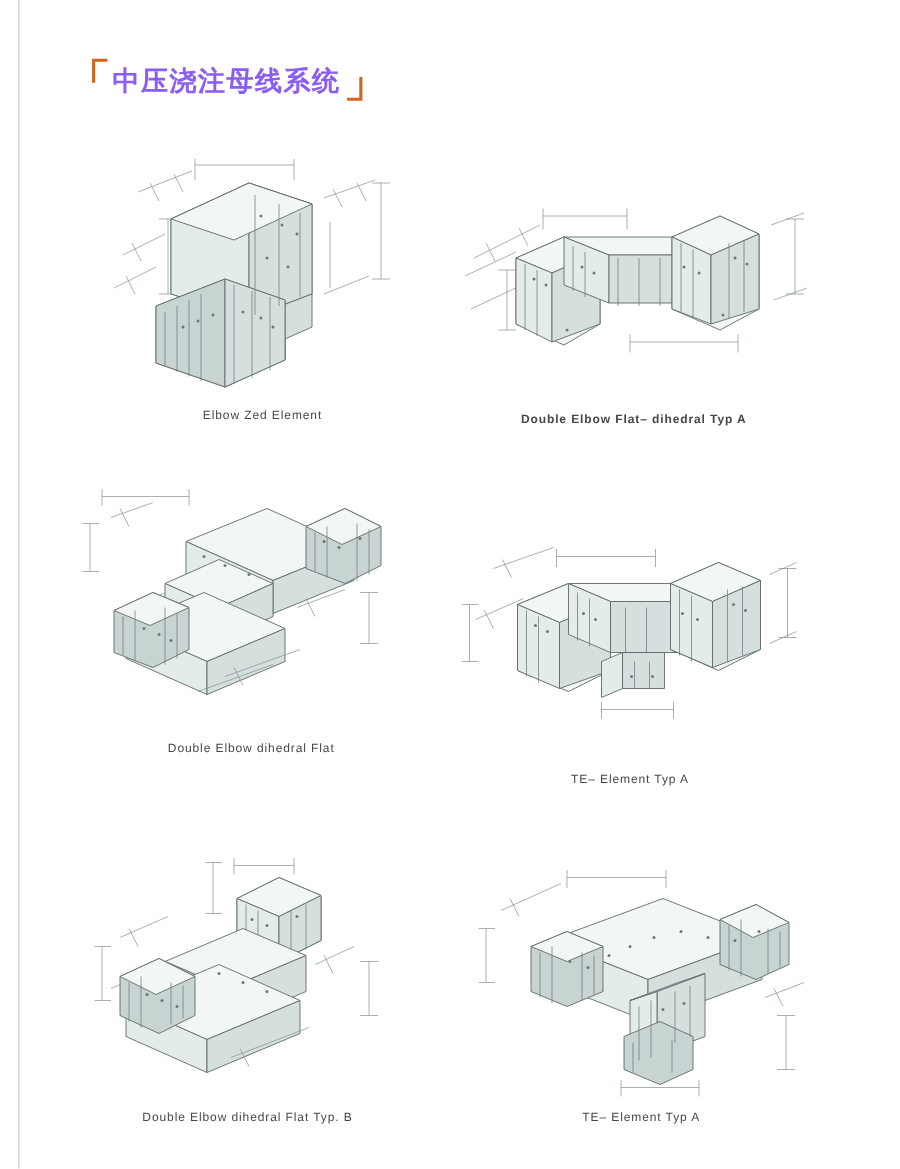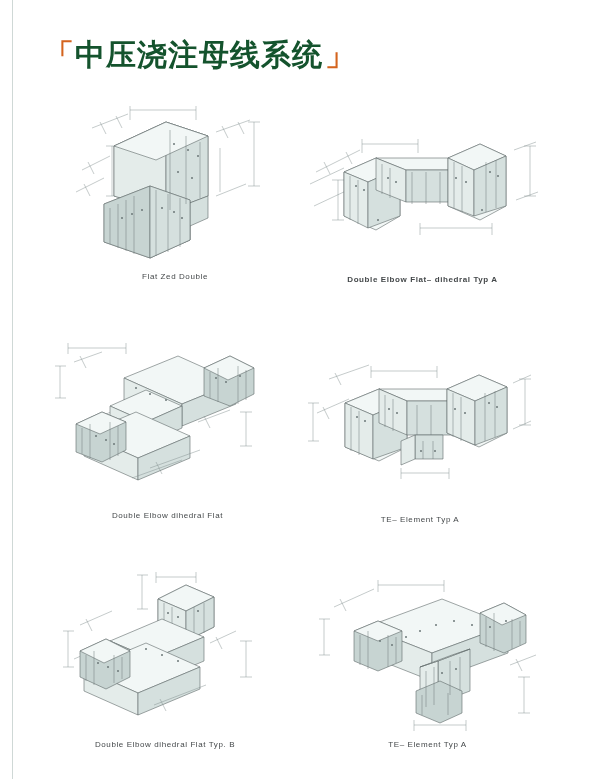--- a/index.html
+++ b/index.html
@@ -41,22 +41,22 @@
   .bracket {
     color: #d4641e;
     font-size: 30px;
     line-height: 30px;
     font-family: "DejaVu Sans", sans-serif;
     font-weight: 700;
   }
   .bracket.right { margin-left: 2px; }
   .bracket.left { margin-right: 1px; }
   .title-text {
-    color: #14532d;
-    font-size: 30px;
+    color: #8b5cf6;
+    font-size: 18px;
     font-weight: 700;
     letter-spacing: 1px;
     font-family: "DejaVu Sans", sans-serif;
     line-height: 30px;
   }
   .fig {
     position: absolute;
   }
   .fig .art {
     position: relative;
@@ -159,21 +159,21 @@
           <path d="M152 26 L158 38"></path>
           <path d="M168 22 L174 34"></path>
           <path d="M146 96 L176 84"></path>
           <path d="M184 22 L184 86"></path>
           <path d="M178 22 L190 22"></path>
           <path d="M178 86 L190 86"></path>
           <path d="M150 48 L150 92"></path>
         </g>
       </svg>
     </div>
-    <div class="caption" style="top:172px;">Flat  Zed   Double</div>
+    <div class="caption" style="top:172px;">Elbow  Zed   Element</div>
   </div>
 
   <div class="fig" style="left:300px; top:120px; width:245px; height:175px;">
     <div class="art">
       <svg width="245" height="150" viewBox="0 0 245 150">
         <g class="dim">
           <path d="M16 52 L60 30"></path>
           <path d="M24 42 L30 54"></path>
           <path d="M46 32 L52 44"></path>
           <path d="M62 24 L118 24"></path>
@@ -232,21 +232,21 @@
           <path d="M224 76 L236 76"></path>
           <path d="M120 108 L192 108"></path>
           <path d="M120 103 L120 115"></path>
           <path d="M192 103 L192 115"></path>
         </g>
       </svg>
     </div>
     <div class="caption" style="top:155px;font-weight:bold;">Double Elbow Flat– dihedral Typ A</div>
   </div>
 
-  <div class="fig" style="left:50px; top:326px; width:235px; height:205px;">
+  <div class="fig" style="left:50px; top:309px; width:235px; height:205px;">
     <div class="art">
       <svg width="235" height="180" viewBox="0 0 235 180">
         <g class="dim">
           <path d="M18 22 L76 22"></path>
           <path d="M18 17 L18 28"></path>
           <path d="M76 17 L76 28"></path>
           <path d="M10 40 L10 72"></path>
           <path d="M5 40 L16 40"></path>
           <path d="M5 72 L16 72"></path>
           <path d="M24 36 L52 26"></path>

